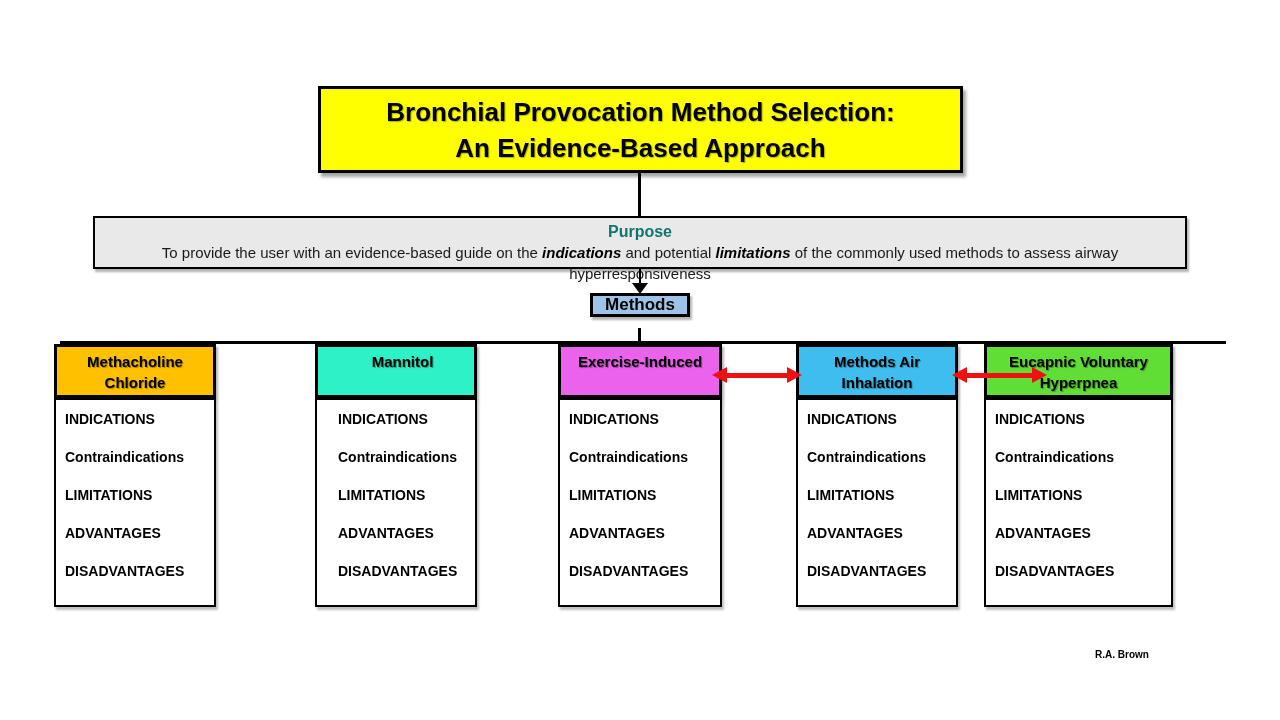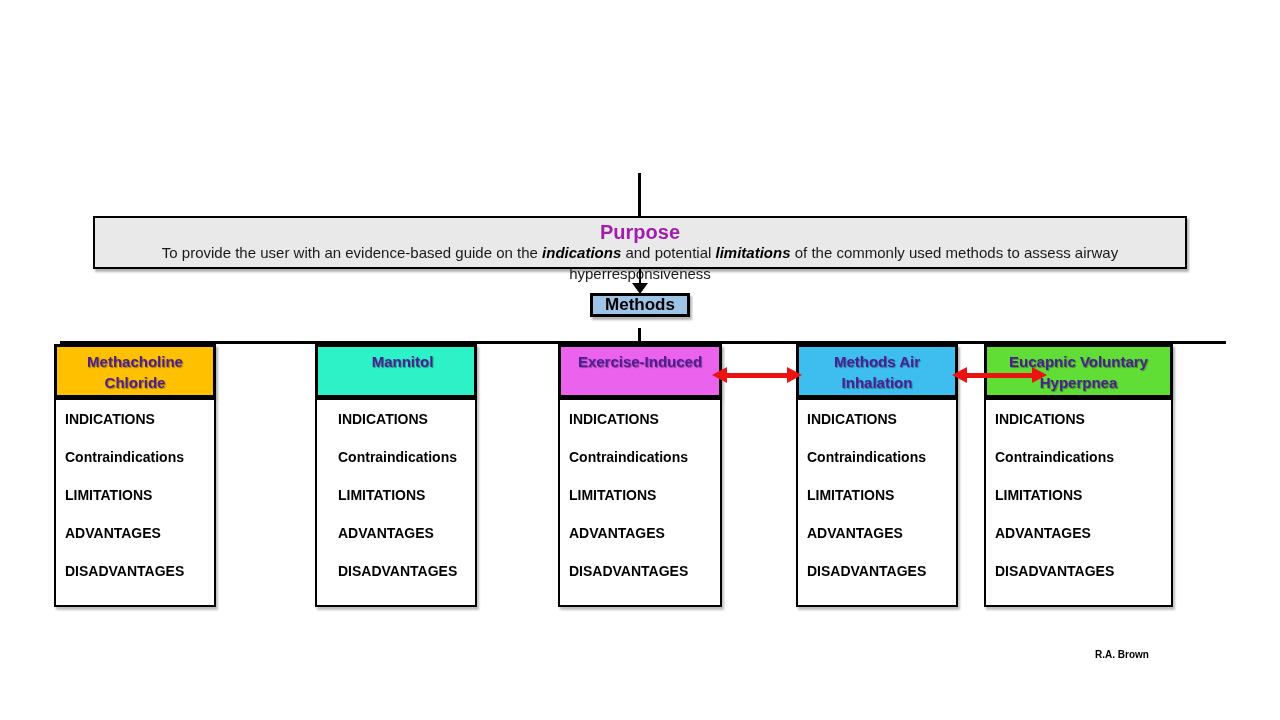--- a/index.html
+++ b/index.html
@@ -65,23 +65,23 @@
     left: 93px; top: 216px;
     width: 1094px; height: 53px;
     background: #E9E9E9;
     border: 2px solid #000;
     box-sizing: border-box;
     text-align: center;
     padding-top: 4px;
     box-shadow: 2px 3px 2px rgba(0,0,0,0.3);
   }
   .purpose-heading {
-    font-size: 20px;
-    font-weight: bold;
-    color: #a21caf;
+    font-size: 16px;
+    font-weight: bold;
+    color: #0f766e;
     line-height: 20px;
   }
   .purpose-text {
     font-size: 15px;
     color: #1a1a1a;
     line-height: 21px;
   }
   .purpose-text .em { font-weight: bold; font-style: italic; color: #000; }
 
   
@@ -108,21 +108,21 @@
     height: 54px;
     border: 3px solid #000;
     box-sizing: border-box;
     display: flex;
     justify-content: center;
     align-items: flex-start;
     text-align: center;
     padding: 4px 8px 0 8px;
     font-size: 15px;
     font-weight: bold;
-    color: #4c1d95;
+    color: #000000;
     line-height: 21px;
     text-shadow: 1px 1px 1px rgba(0,0,0,0.35);
     box-shadow: 2px 3px 2px rgba(0,0,0,0.3);
   }
   .col-body {
     position: absolute;
     top: 398px;
     height: 209px;
     background: #ffffff;
     border: 2px solid #000;
@@ -176,20 +176,24 @@
     font-size: 10px;
     font-weight: bold;
     color: #000;
   }
 </style>
 </head>
 <body>
 
 <div class="canvas">
 
+  <div class="title-box">
+    <div class="title-line">Bronchial Provocation Method Selection:</div>
+    <div class="title-line">An Evidence-Based Approach</div>
+  </div>
 
   <div class="vline conn-title-purpose"></div>
 
   <div class="purpose-box">
     <div class="purpose-heading">Purpose</div>
     <div class="purpose-text"><span>To provide the user with an evidence-based guide on the </span><span class="em">indications</span><span> and potential </span><span class="em">limitations</span><span> of the commonly used methods to assess airway hyperresponsiveness</span></div>
   </div>
 
   <div class="vline conn-purpose-methods"></div>
   <div class="arrowhead-down"></div>

